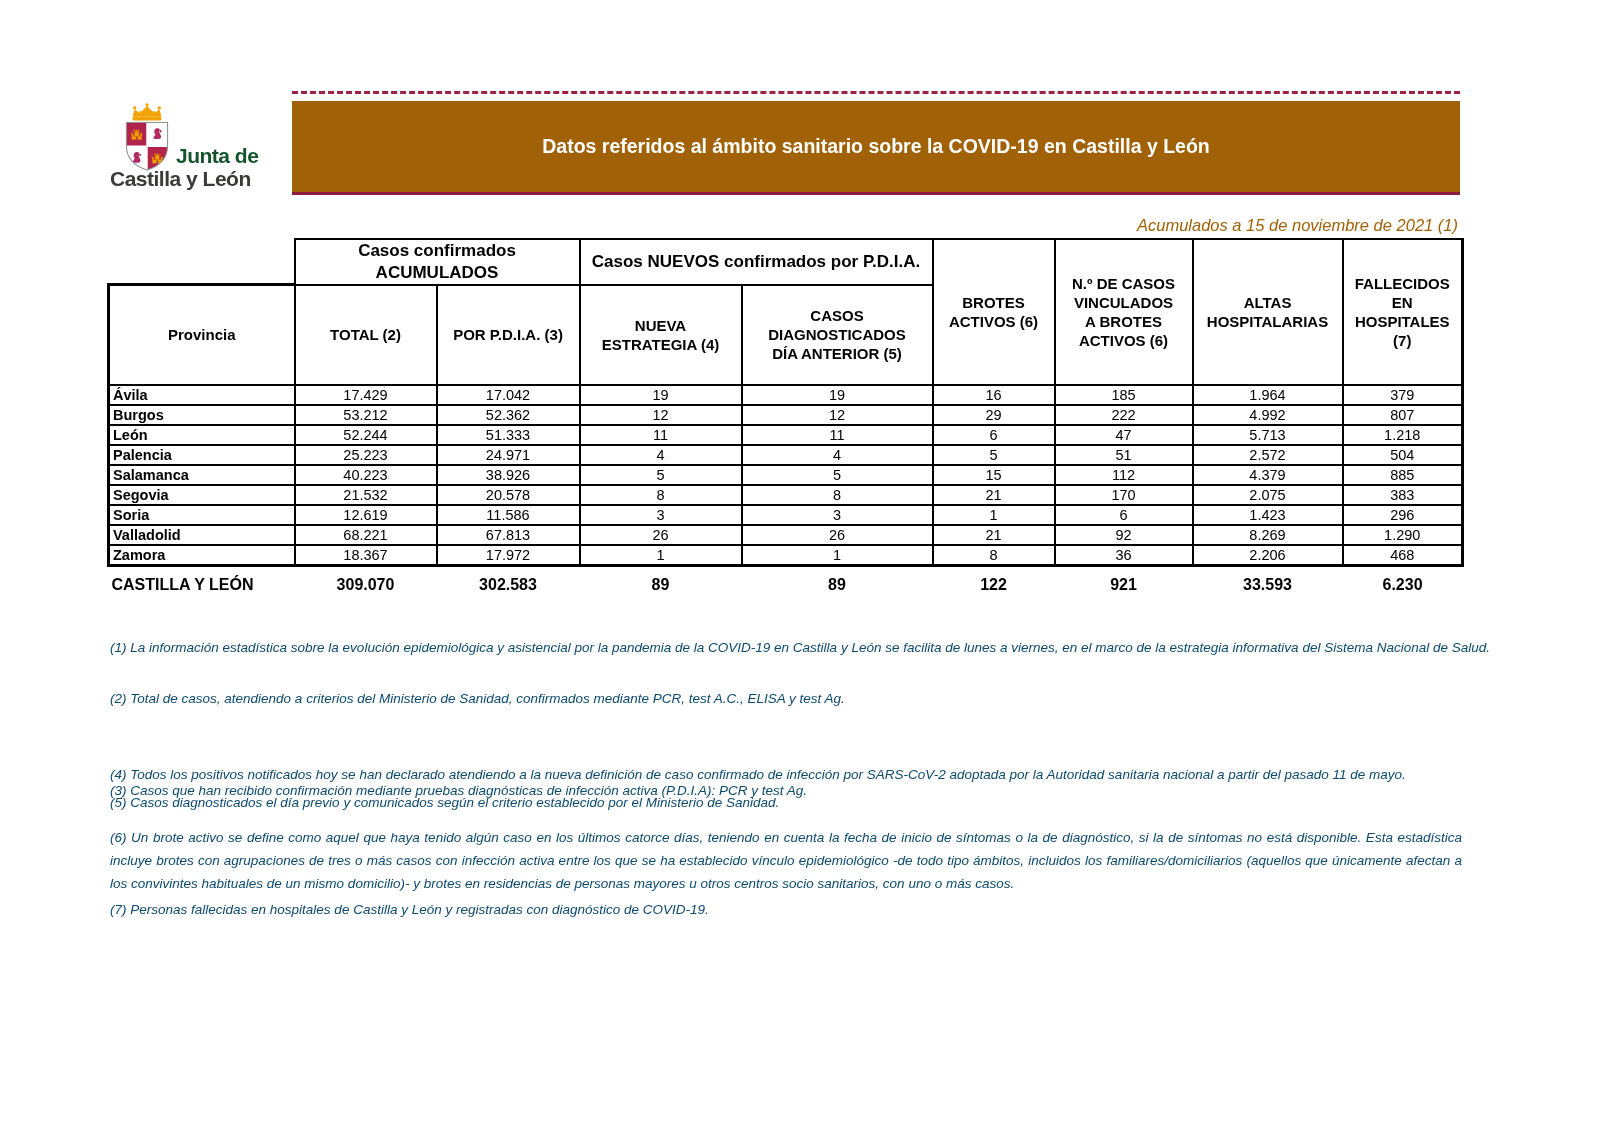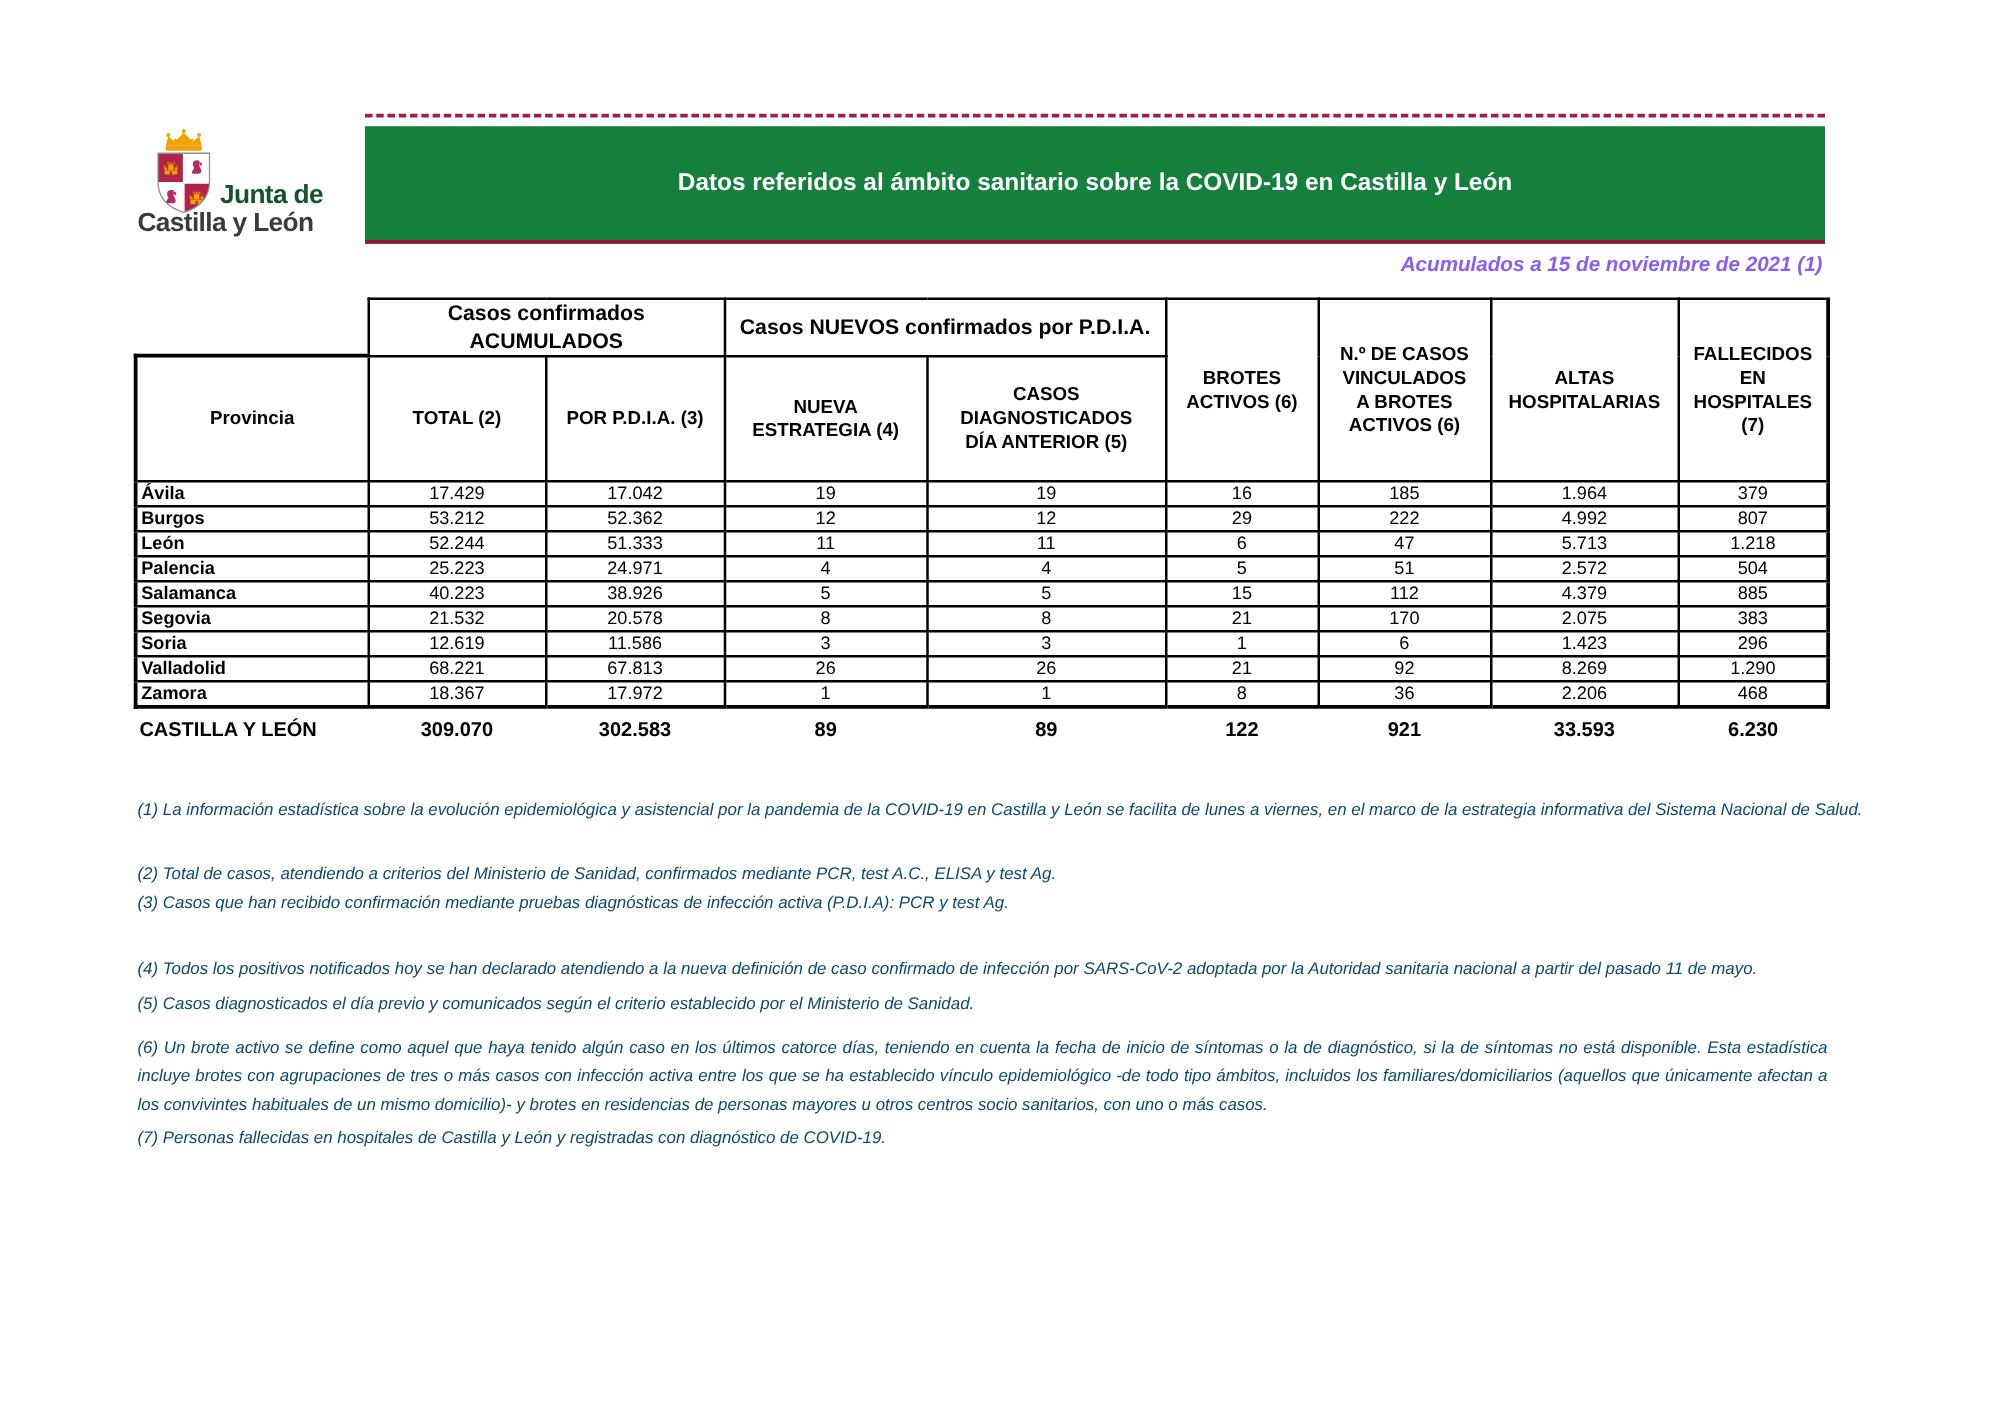--- a/index.html
+++ b/index.html
@@ -20,28 +20,28 @@
     color:#3a3a39; letter-spacing:-0.5px;
   }
 
   
   .banner-dash {
     position:absolute; left:292px; top:91px; width:1168px; height:0;
     border-top:3px dashed #9e2145;
   }
   .banner {
     position:absolute; left:292px; top:101px; width:1168px; height:91px;
-    background:#15803d; border-bottom:3px solid #8e1c3c;
+    background:#a16207; border-bottom:3px solid #8e1c3c;
     display:flex; align-items:center; justify-content:center;
   }
   .banner-title {color:#ffffff; font-size:19.5px; font-weight:bold;}
 
   .subtitle {
-    position:absolute; right:142px; top:203px; font-size:16.5px; font-style:italic;
-    color:#8b5cf6; white-space:nowrap;font-weight:bold;
+    position:absolute; right:142px; top:216px; font-size:16.5px; font-style:italic;
+    color:#a16207; white-space:nowrap;
   }
 
   
   .covid-table {
     position:absolute; left:107px; top:238px; width:1354px;
     border-collapse:collapse; table-layout:fixed;
   }
   .covid-table th, .covid-table td {
     border:2px solid #000; padding:0; text-align:center; vertical-align:middle;
     overflow:hidden;
@@ -62,21 +62,21 @@
     padding-top:5px; vertical-align:middle;
   }
   tr.total-row td.prov-total {text-align:left; padding-left:3px;}
 
   
   .fn {
     position:absolute; left:110px; width:1360px; margin:0;
     font-style:italic; font-size:13.5px; color:#0c4a6e; white-space:nowrap;
   }
   .fn.wrap {white-space:normal; text-align:justify; line-height:23px; width:1352px;}
-  .fn1 {top:640px;} .fn2 {top:691px;} .fn3 {top:714px;} .fn4 {top:767px;}
+  .fn1 {top:640px;} .fn2 {top:691px;} .fn3 {top:783px;} .fn4 {top:767px;}
   .fn5 {top:795px;} .fn6 {top:826px;} .fn7 {top:902px;}
 </style>
 </head>
 <body>
 
 <div class="page">
 
   <svg class="logo-svg" viewBox="0 0 48 68">
     <defs>
       <clipPath id="sh">

